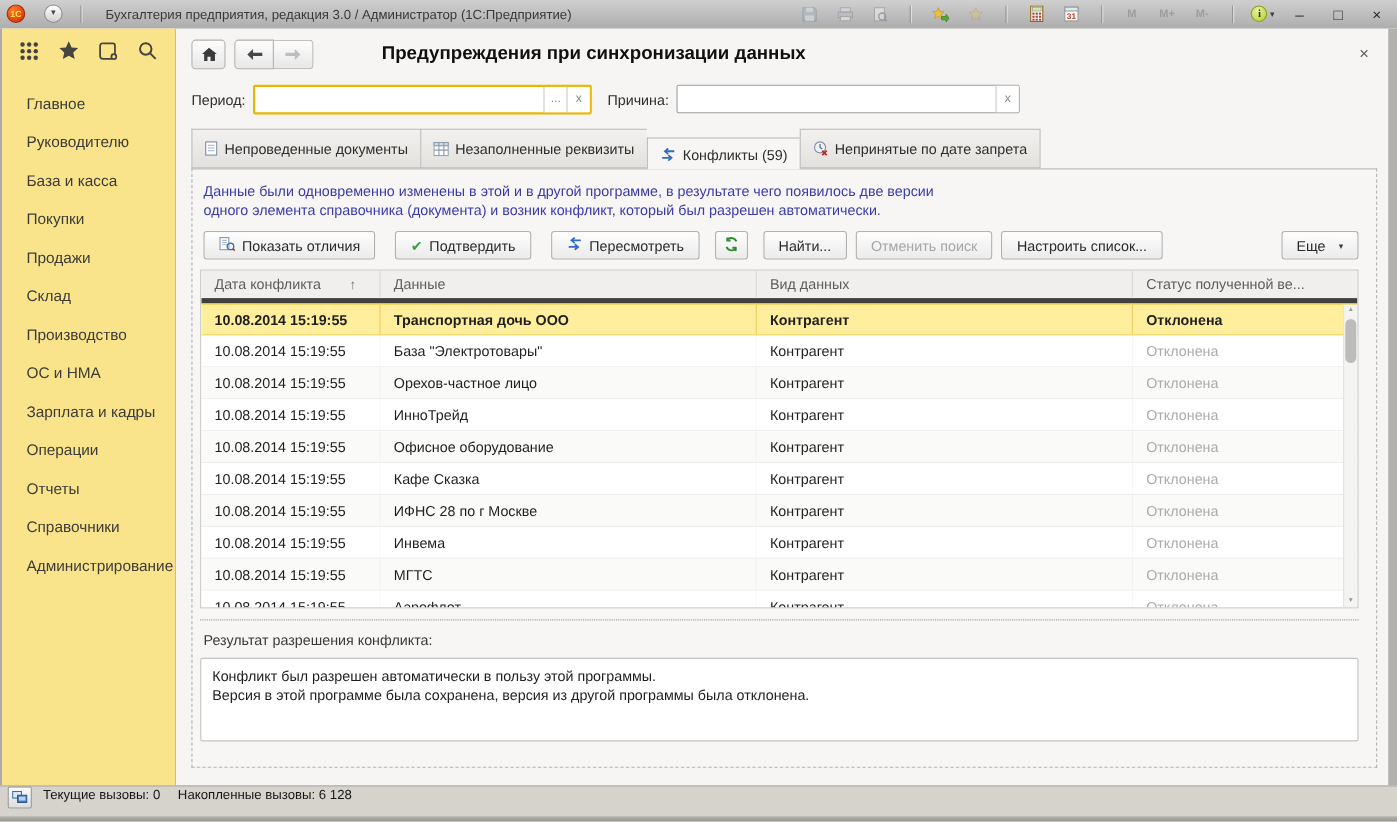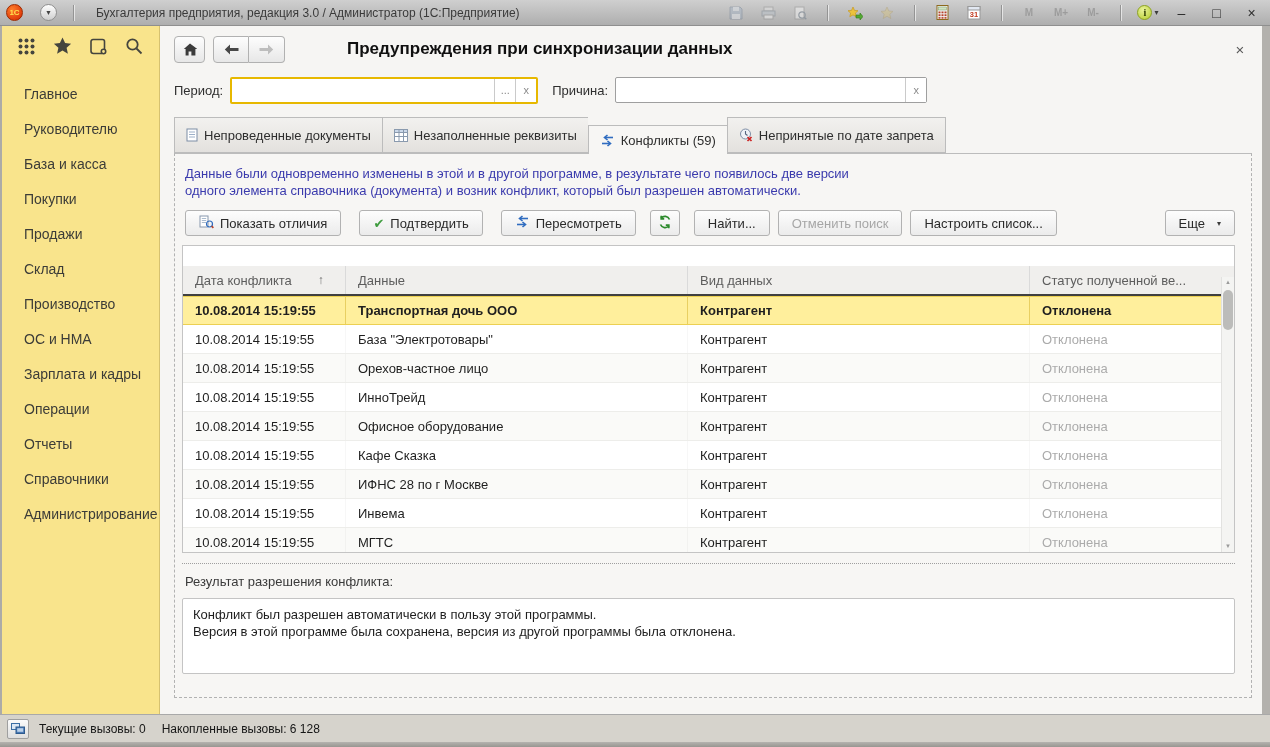--- a/index.html
+++ b/index.html
@@ -68,42 +68,42 @@
   .toolbar { display:flex; align-items:center; margin:0 0 9px 3px; }
   .btn { height:26px; background:linear-gradient(#fdfdfd,#ebebeb); border:1px solid #b2b2b2; border-radius:3px; display:flex; align-items:center; gap:6px; padding:0 13px; font-size:13px; color:#2a2a2a; cursor:pointer; white-space:nowrap; }
   .btn.off { color:#a6a6a6; cursor:default; }
   .btn .glyph { font-size:13px; line-height:1; }
   .sq-btn { width:30px; padding:0; justify-content:center; }
   .gap-lg { margin-left:18px; } .gap-md { margin-left:14px; } .gap-sm { margin-left:8px; }
   .more-btn { margin-left:auto; gap:10px; }
 
   
   .dtable { position:relative; background:#fff; border:1px solid #c4c4c4; height:308px; flex:0 0 308px; overflow:hidden; }
-  .thead { display:grid; grid-template-columns:163px 342px 342px 1fr; height:30px; background:#f0efed; border-bottom:2px solid #404040; color:#5d5d5d; font-size:13px;margin-top:20px; }
+  .thead { display:grid; grid-template-columns:163px 342px 342px 1fr; height:30px; background:#f0efed; border-bottom:5px solid #404040; color:#5d5d5d; font-size:13px; }
   .th { display:flex; align-items:center; padding-left:12px; border-right:1px solid #dadada; overflow:hidden; white-space:nowrap; }
   .th:last-child { border-right:none; }
   .sort-arrow { margin-left:26px; color:#6f6f6f; font-size:12px; }
   .trow { display:grid; grid-template-columns:163px 342px 342px 1fr; height:29px; font-size:13px; color:#1f1f1f; border-bottom:1px solid #ededea; background:#fff; cursor:pointer; }
   .trow:nth-child(even) { background:#fafaf8; }
   .td { display:flex; align-items:center; padding-left:12px; border-right:1px solid rgba(0,0,0,.03); overflow:hidden; white-space:nowrap; }
   .td.status { color:#ababab; }
   .trow.selected { background:#ffef9c; font-weight:bold; border-top:1px solid #ecd052; border-bottom:1px solid #ecd052; }
   .trow.selected .td { border-right:1px solid #e8cf62; }
   .trow.selected .td.status { color:#1f1f1f; }
   .vscroll { position:absolute; top:31px; right:0; bottom:0; width:13px; background:#f4f4f2; border-left:1px solid #e2e2e0; }
   .sb-ar { position:absolute; left:0; right:0; height:11px; color:#9a9a9a; font-size:6px; text-align:center; line-height:11px; }
   .sb-ar.up { top:0; } .sb-ar.dn { bottom:0; }
   .sb-thumb { position:absolute; left:1px; right:1px; top:13px; height:40px; background:#bcbcba; border-radius:5px; }
 
   .dotted-sep { border-top:1px dotted #9f9f9f; margin-top:10px; }
   .result-label { font-size:13px; color:#3a3a3a; margin:10px 0 9px 3px; }
   .result-box { background:#fff; border:1px solid #c4c4c4; border-radius:2px; height:76px; padding:7px 10px; font-size:13px; color:#1e1e1e; line-height:17px; }
 
   
-  .statusbar { height:28px; flex:0 0 28px; background:#d6d3cc; border-top:1px solid #a9a9a9; display:flex; align-items:center; padding:0 7px; font-size:12px; color:#161616; }
+  .statusbar { height:28px; flex:0 0 28px; background:#d6d3cc; border-top:1px solid #a9a9a9; display:flex; padding:0 7px; font-size:12px; color:#161616; }
   .sb-btn { width:22px; height:20px; background:linear-gradient(#fbfbfb,#dedede); border:1px solid #9f9f9f; border-radius:2px; display:flex; align-items:center; justify-content:center; margin-right:10px; cursor:pointer; }
   .sb-text { margin-right:16px; }
   .bottom-strip { height:5px; flex:0 0 5px; background:linear-gradient(#b5b3af,#989691); }
 </style>
 </head>
 <body>
 
 <div class="window">
 
   <div class="titlebar">

